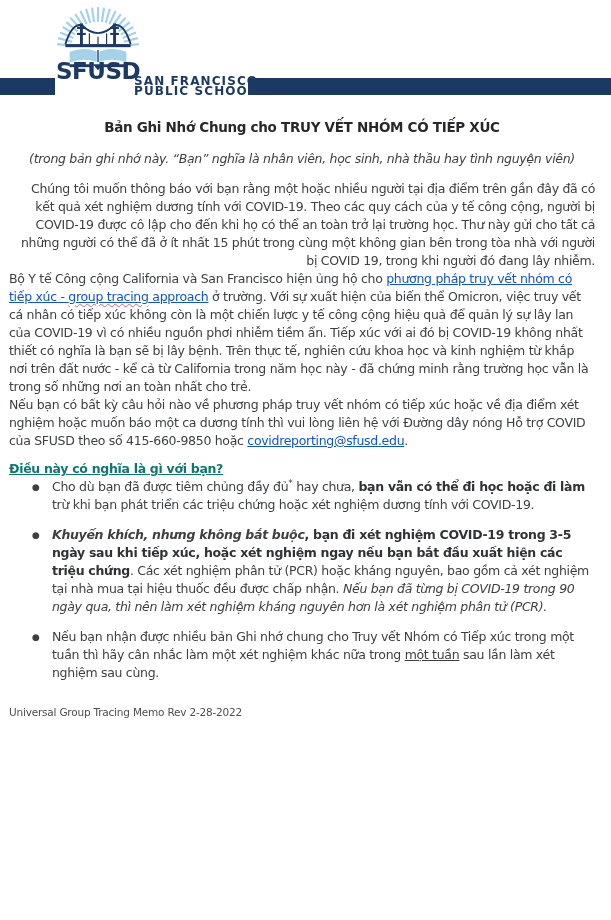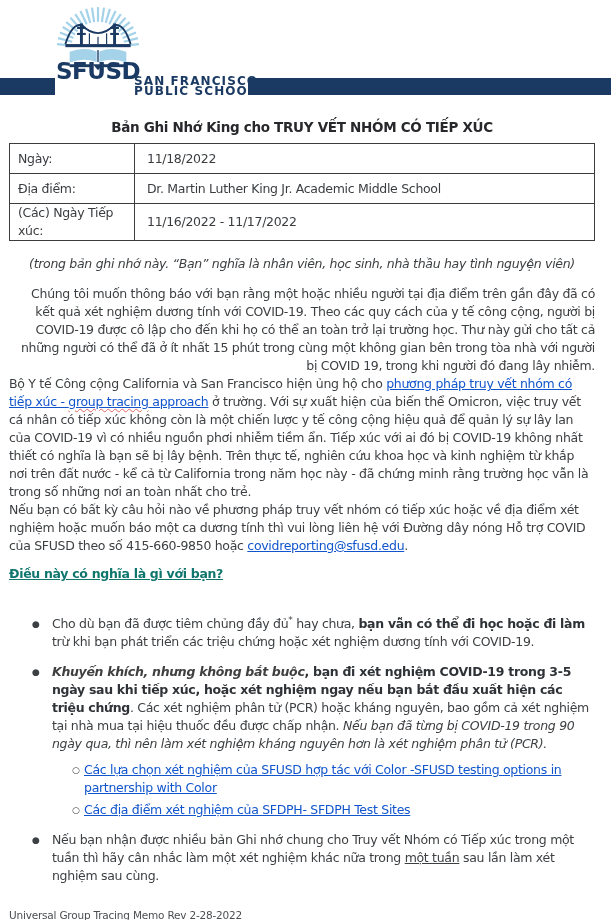--- a/index.html
+++ b/index.html
@@ -53,21 +53,21 @@
   .para { margin-top: 12px; text-align: right; }
   .para-tight { }
 
   a.doc-link { color: #1155cc; text-decoration: underline; cursor: pointer; }
   .squiggle { text-decoration: underline wavy #e06666 1px; text-underline-offset: 2px; }
 
   .section-heading {
     margin-top: 10px; font-weight: bold; text-decoration: underline; color: #0f766e;
   }
 
-  ul.main-list { list-style: none; margin-top: 32px; }
+  ul.main-list { list-style: none; margin-top: 0; }
   ul.main-list > li { position: relative; padding-left: 43px; margin-bottom: 12px; }
   ul.main-list > li::before {
     content: "\25CF"; position: absolute; left: 23px; top: 0px; font-size: 9px; color: #3d4043;
   }
   ul.sub-list { list-style: none; margin-top: 8px; }
   ul.sub-list > li { position: relative; padding-left: 32px; margin-bottom: 4px; }
   ul.sub-list > li::before {
     content: "\25CB"; position: absolute; left: 20px; top: 0px; font-size: 9px; color: #3d4043;
   }
 
@@ -140,57 +140,37 @@
 
   <div class="logo-acronym">SFUSD</div>
   <div class="logo-name">
     <div>SAN FRANCISCO</div>
     <div>PUBLIC SCHOOLS</div>
   </div>
 </div>
 
 <div class="page">
 
-  <div class="doc-title">Bản Ghi Nhớ King cho TRUY VẾT NHÓM CÓ TIẾP XÚC</div>
+  <div class="doc-title">Bản Ghi Nhớ Chung cho TRUY VẾT NHÓM CÓ TIẾP XÚC</div>
 
-  <table class="info-table">
-    <tbody>
-        <tr>
-      <td class="cell-label">Ngày:</td>
-      <td class="cell-value">11/18/2022</td>
-    </tr>
-    <tr>
-      <td class="cell-label">Địa điểm:</td>
-      <td class="cell-value">Dr. Martin Luther King Jr. Academic Middle School</td>
-    </tr>
-    <tr>
-      <td class="cell-label">(Các) Ngày Tiếp xúc:</td>
-      <td class="cell-value">11/16/2022 - 11/17/2022</td>
-    </tr>
-  </tbody>
-    </table>
 
   <div class="note">(trong bản ghi nhớ này. “Bạn” nghĩa là nhân viên, học sinh, nhà thầu hay tình nguyện viên)</div>
 
   <p class="para">Chúng tôi muốn thông báo với bạn rằng một hoặc nhiều người tại địa điểm trên gần đây đã có kết quả xét nghiệm dương tính với COVID-19. Theo các quy cách của y tế công cộng, người bị COVID-19 được cô lập cho đến khi họ có thể an toàn trở lại trường học. Thư này gửi cho tất cả những người có thể đã ở ít nhất 15 phút trong cùng một không gian bên trong tòa nhà với người bị COVID 19, trong khi người đó đang lây nhiễm.</p>
 
   <p class="para-tight"><span>Bộ Y tế Công cộng California và San Francisco hiện ủng hộ cho </span><a class="doc-link"><span>phương pháp truy vết nhóm có tiếp xúc - </span><span class="squiggle">group tracing</span><span> approach</span></a><span> ở trường. Với sự xuất hiện của biến thể Omicron, việc truy vết cá nhân có tiếp xúc không còn là một chiến lược y tế công cộng hiệu quả để quản lý sự lây lan của COVID-19 vì có nhiều nguồn phơi nhiễm tiềm ẩn. Tiếp xúc với ai đó bị COVID-19 không nhất thiết có nghĩa là bạn sẽ bị lây bệnh. Trên thực tế, nghiên cứu khoa học và kinh nghiệm từ khắp nơi trên đất nước - kể cả từ California trong năm học này - đã chứng minh rằng trường học vẫn là trong số những nơi an toàn nhất cho trẻ.</span></p>
 
   <p class="para-tight"><span>Nếu bạn có bất kỳ câu hỏi nào về phương pháp truy vết nhóm có tiếp xúc hoặc về địa điểm xét nghiệm hoặc muốn báo một ca dương tính thì vui lòng liên hệ với Đường dây nóng Hỗ trợ COVID của SFUSD theo số 415-660-9850 hoặc </span><a class="doc-link">covidreporting@sfusd.edu</a><span>.</span></p>
 
   <div class="section-heading">Điều này có nghĩa là gì với bạn?</div>
 
   <ul class="main-list">
     <li><span>Cho dù bạn đã được tiêm chủng đầy đủ</span><sup class="asterisk">*</sup><span> hay chưa, </span><span class="bold">bạn vẫn có thể đi học hoặc đi làm</span><span> trừ khi bạn phát triển các triệu chứng hoặc xét nghiệm dương tính với COVID-19.</span></li>
 
     <li><span class="bold-italic">Khuyến khích, nhưng không bắt buộc</span><span class="bold">, bạn đi xét nghiệm COVID-19 trong 3-5 ngày sau khi tiếp xúc, hoặc xét nghiệm ngay nếu bạn bắt đầu xuất hiện các triệu chứng</span><span>. Các xét nghiệm phân tử (PCR) hoặc kháng nguyên, bao gồm cả xét nghiệm tại nhà mua tại hiệu thuốc đều được chấp nhận. </span><span class="italic">Nếu bạn đã từng bị COVID-19 trong 90 ngày qua, thì nên làm xét nghiệm kháng nguyên hơn là xét nghiệm phân tử (PCR).</span>
-      <ul class="sub-list">
-        <li><a class="doc-link">Các lựa chọn xét nghiệm của SFUSD hợp tác với Color -SFUSD testing options in partnership with Color</a></li>
-        <li><a class="doc-link">Các địa điểm xét nghiệm của SFDPH- SFDPH Test Sites</a></li>
-      </ul>
     </li>
 
     <li><span>Nếu bạn nhận được nhiều bản Ghi nhớ chung cho Truy vết Nhóm có Tiếp xúc trong một tuần thì hãy cân nhắc làm một xét nghiệm khác nữa trong </span><span class="underlined">một tuần</span><span> sau lần làm xét nghiệm sau cùng.</span></li>
   </ul>
 
   <div class="footer">
     <div>Universal Group Tracing Memo Rev 2-28-2022</div>
 
   </div>
 

